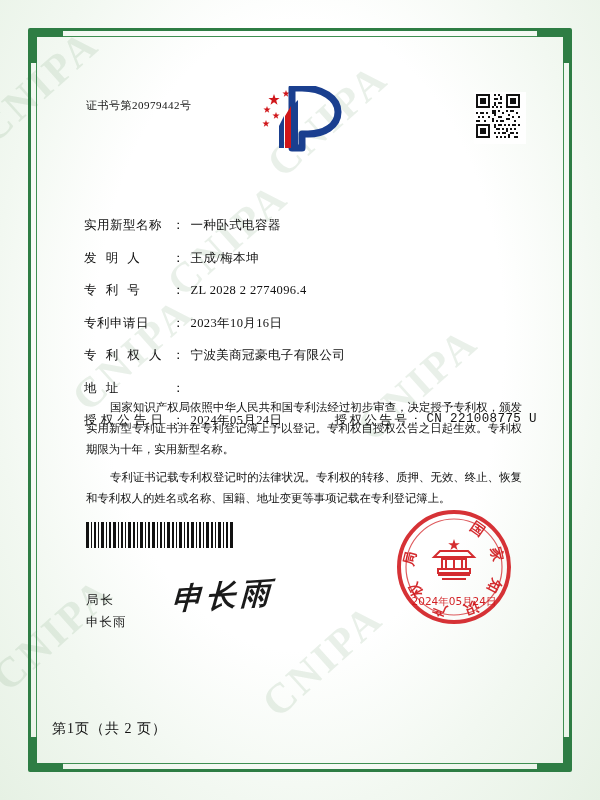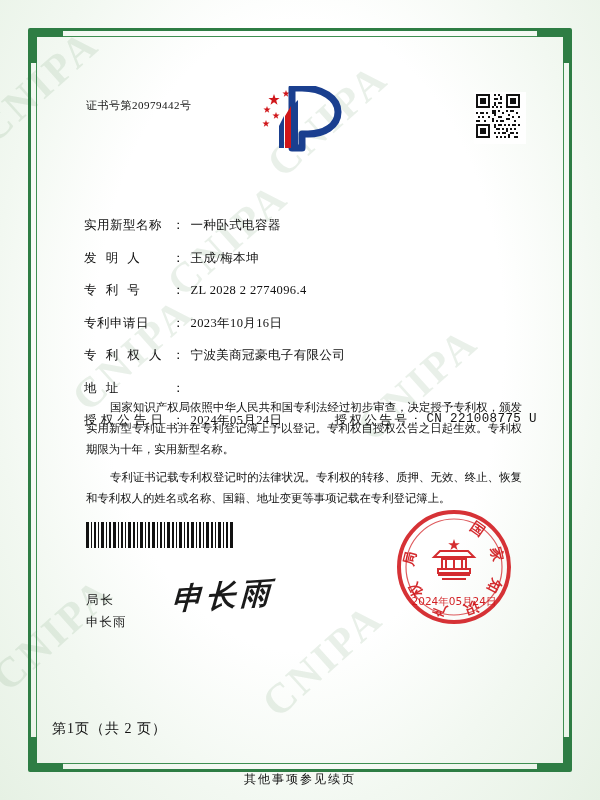--- a/index.html
+++ b/index.html
@@ -449,14 +449,13 @@
       </svg>
     </div>
 
     <div class="sig-label">局长</div>
     <div class="sig-name">申长雨</div>
     <div class="sig-hand">申长雨</div>
 
     <div class="page-num">第1页（共 2 页）</div>
   </div>
 
-  <div class="footer-note">其他事项参见续页</div>
 </div>
 
 </body></html>

